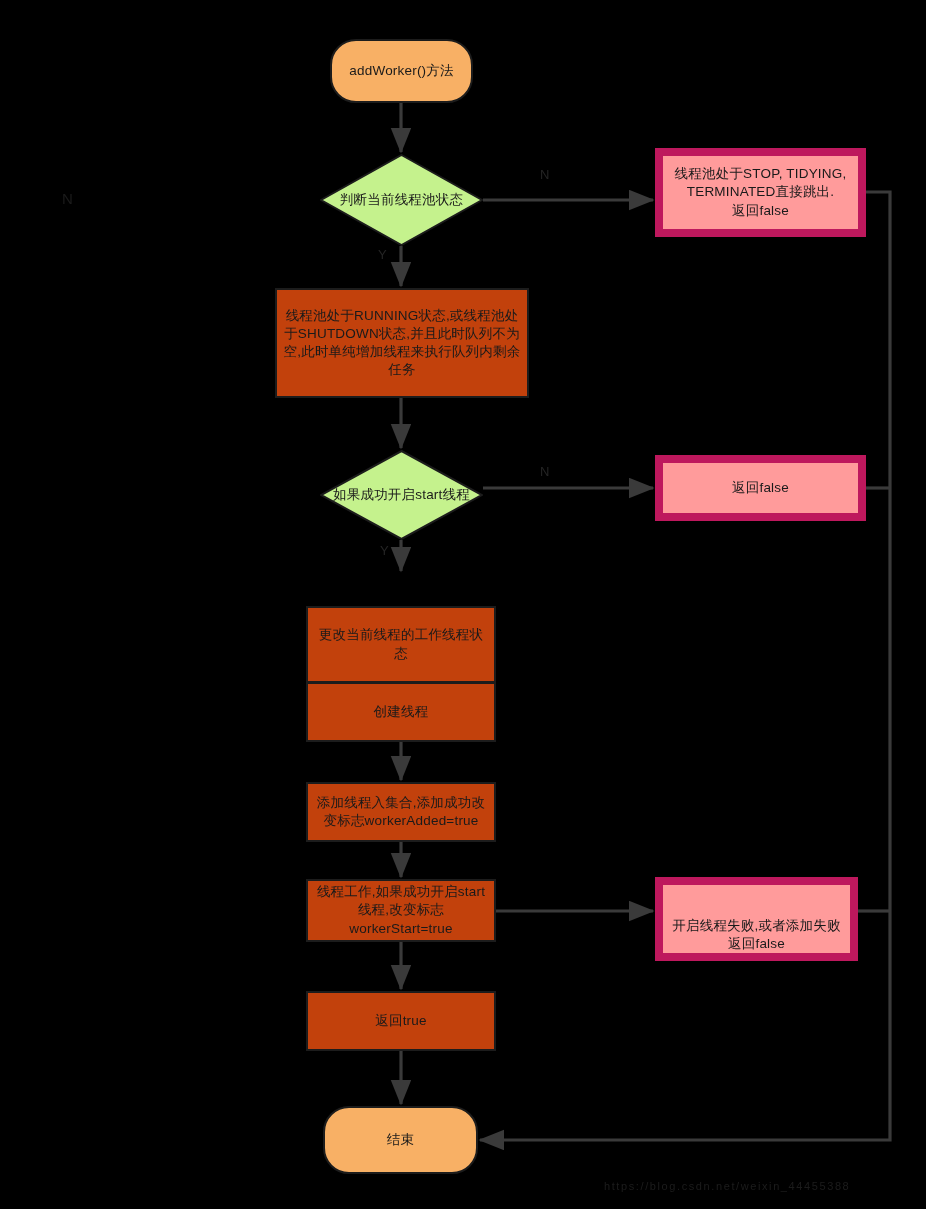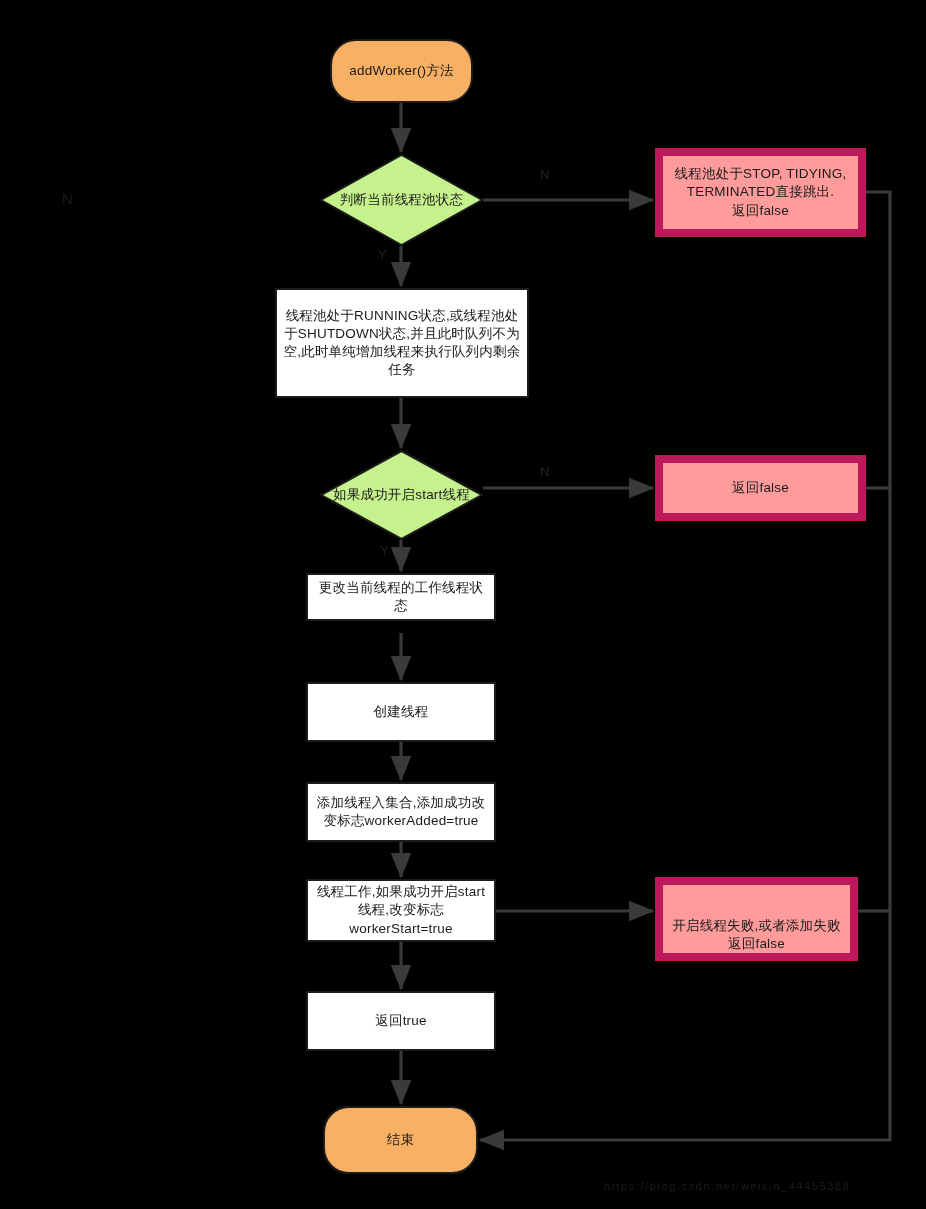--- a/index.html
+++ b/index.html
@@ -37,21 +37,21 @@
     display: block;
     padding: 0 6px;
     white-space: pre-line;
   }
   .terminator {
     background: #f8b065;
     border: 2px solid #1c1c1c;
     border-radius: 26px;
   }
   .process {
-    background: #ffffff;
+    background: #c2410c;
     border: 2px solid #1c1c1c;
   }
   .errorbox {
     background: #ff9b9b;
     border: 8px solid #be185d;
   }
   .decision {
     background: transparent;
     border: none;
     overflow: visible;
@@ -152,21 +152,21 @@
   <svg class="diamond-svg" viewBox="0 0 163 90" preserveAspectRatio="none">
     <polygon points="81.5,1 162,45 81.5,89 1,45" fill="#c5f28d" stroke="#1c1c1c" stroke-width="2"></polygon>
   </svg>
   <span class="txt">如果成功开启start线程</span>
 </div>
 
 <div class="node errorbox" style="left:655px; top:455px; width:211px; height:66px;">
   <span class="txt">返回false</span>
 </div>
 
-<div class="node process" style="left:306px; top:573px; width:190px; height:48px;">
+<div class="node process" style="left:306px; top:606px; width:190px; height:77px;">
   <span class="txt">更改当前线程的工作线程状态</span>
 </div>
 
 <div class="node process" style="left:306px; top:682px; width:190px; height:60px;">
   <span class="txt">创建线程</span>
 </div>
 
 <div class="node process" style="left:306px; top:782px; width:190px; height:60px;">
   <span class="txt">添加线程入集合,添加成功改变标志workerAdded=true</span>
 </div>

